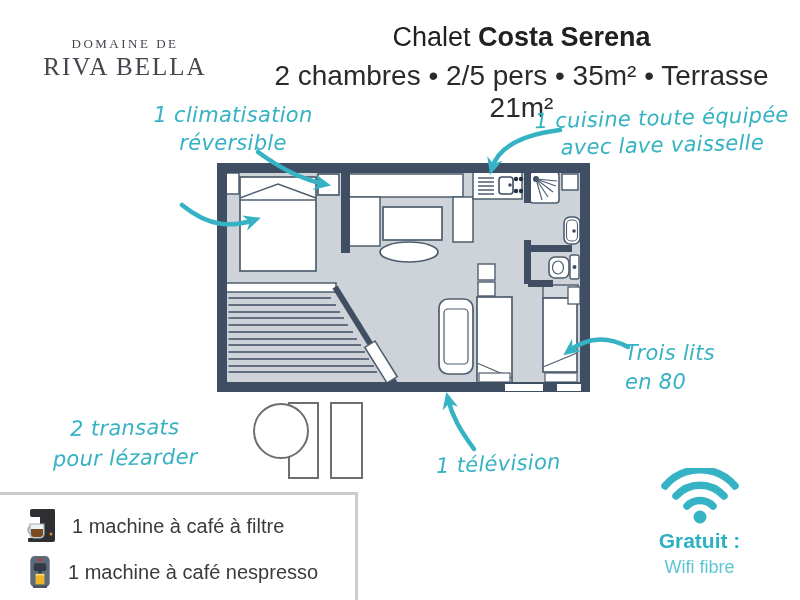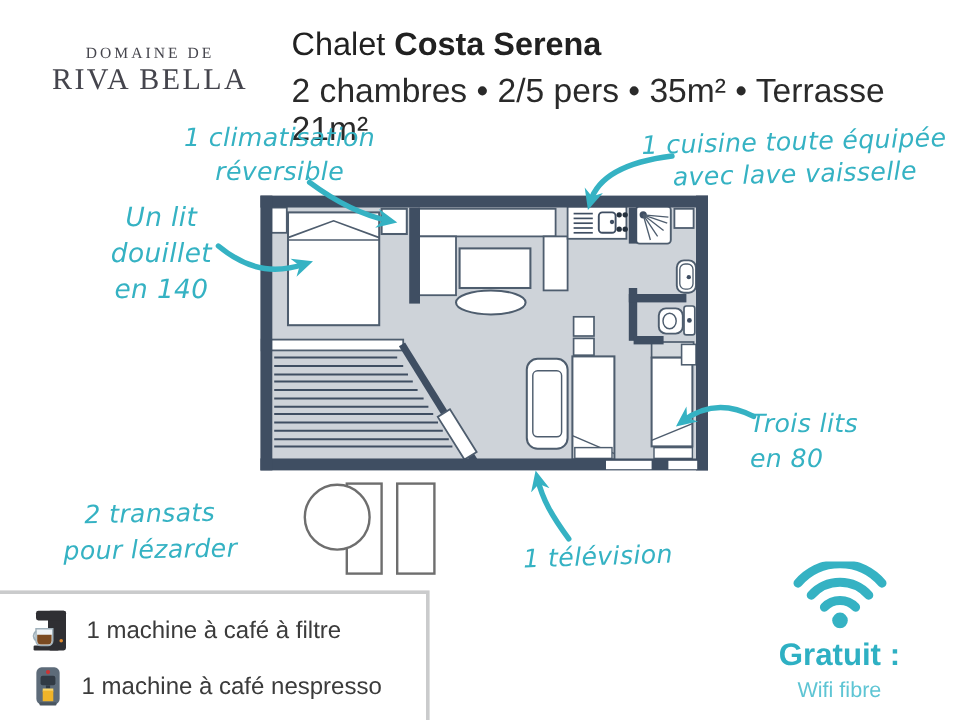--- a/index.html
+++ b/index.html
@@ -6,21 +6,21 @@
   .stage{position:relative;width:800px;height:600px;overflow:hidden;background:#fff;
          font-family:"Liberation Sans",sans-serif;}
 
   
   .logo{position:absolute;left:25px;top:36px;width:200px;text-align:center;color:#45454d;
         font-family:"Liberation Serif",serif;}
   .logo .top{font-size:13px;letter-spacing:2.5px;}
   .logo .bottom{font-size:25px;letter-spacing:2px;margin-top:1px;}
 
   
-  .header{position:absolute;left:243px;top:22px;color:#212121;}
+  .header{position:absolute;left:243px;top:22px;color:#212121;text-align:center;}
   .header .title{font-size:27px;}
   .header .title b{font-weight:bold;}
   .header .subtitle{font-size:28px;margin-top:7px;color:#2a2a2a;}
 
   
   .ann{position:absolute;color:#35b2c3;font-family:"DejaVu Sans",sans-serif;
        font-style:italic;font-size:21px;line-height:28px;white-space:pre-line;
        letter-spacing:.3px;}
   .ann.center{text-align:center;}
   #ann-clim{left:138px;top:101px;width:190px;}
@@ -34,21 +34,21 @@
   .plan-svg{position:absolute;left:0;top:0;}
 
   
   .equip{position:absolute;left:-4px;top:492px;width:362px;height:130px;background:#fff;
          border:3px solid #cacbcc;padding:12px 0 0 26px;box-sizing:border-box;}
   .equip .row{display:flex;align-items:center;gap:13px;margin-bottom:8px;}
   .equip .label{font-size:20px;color:#3b3b3b;}
 
   
   .wifi{position:absolute;left:627px;top:468px;width:145px;text-align:center;}
-  .wifi .t1{font-size:26px;font-weight:bold;color:#2eb0c3;margin-top:1px;}
+  .wifi .t1{font-size:21px;font-weight:bold;color:#2eb0c3;margin-top:1px;}
   .wifi .t2{font-size:18px;color:#5ec5d4;margin-top:4px;}
 </style>
 </head>
 <body>
 
 <div class="stage">
 
   <div class="logo">
     <div class="top">DOMAINE DE</div>
     <div class="bottom">RIVA BELLA</div>
@@ -197,23 +197,20 @@
       <path d="M182,205 C210,228 233,227 254,220" marker-end="url(#ah)"></path>
       <path d="M628,347 C605,335 586,338 569,351" marker-end="url(#ah)"></path>
       <path d="M474,449 C460,430 452,416 448,399" marker-end="url(#ah)"></path>
     </g>
   </svg>
 
   <div class="ann center" id="ann-clim">1 climatisation
 réversible</div>
   <div class="ann center" id="ann-cuisine">1 cuisine toute équipée
 avec lave vaisselle</div>
-  <div class="ann center" id="ann-lit">Un lit
-douillet
-en 140</div>
   <div class="ann" id="ann-troislits">Trois lits
 en 80</div>
   <div class="ann" id="ann-tele">1 télévision</div>
   <div class="ann center" id="ann-transats">2 transats
 pour lézarder</div>
 
   <div class="equip">
     <div class="row">
       <svg width="34" height="38" viewBox="0 0 34 38">
         <rect x="15" y="2" width="15" height="33" rx="2" fill="#2f2f33"></rect>

